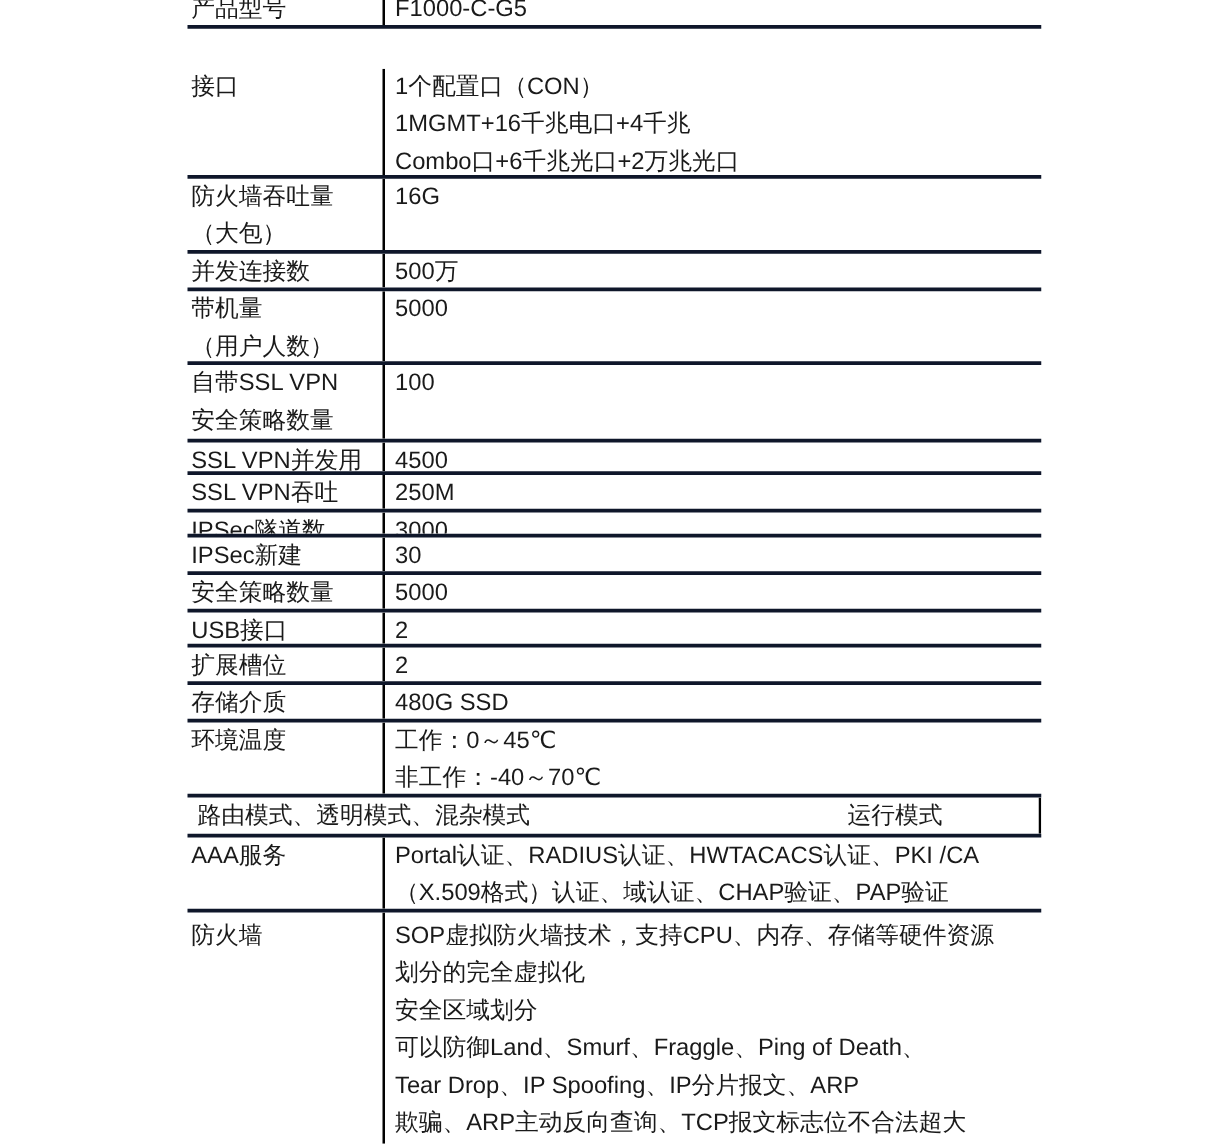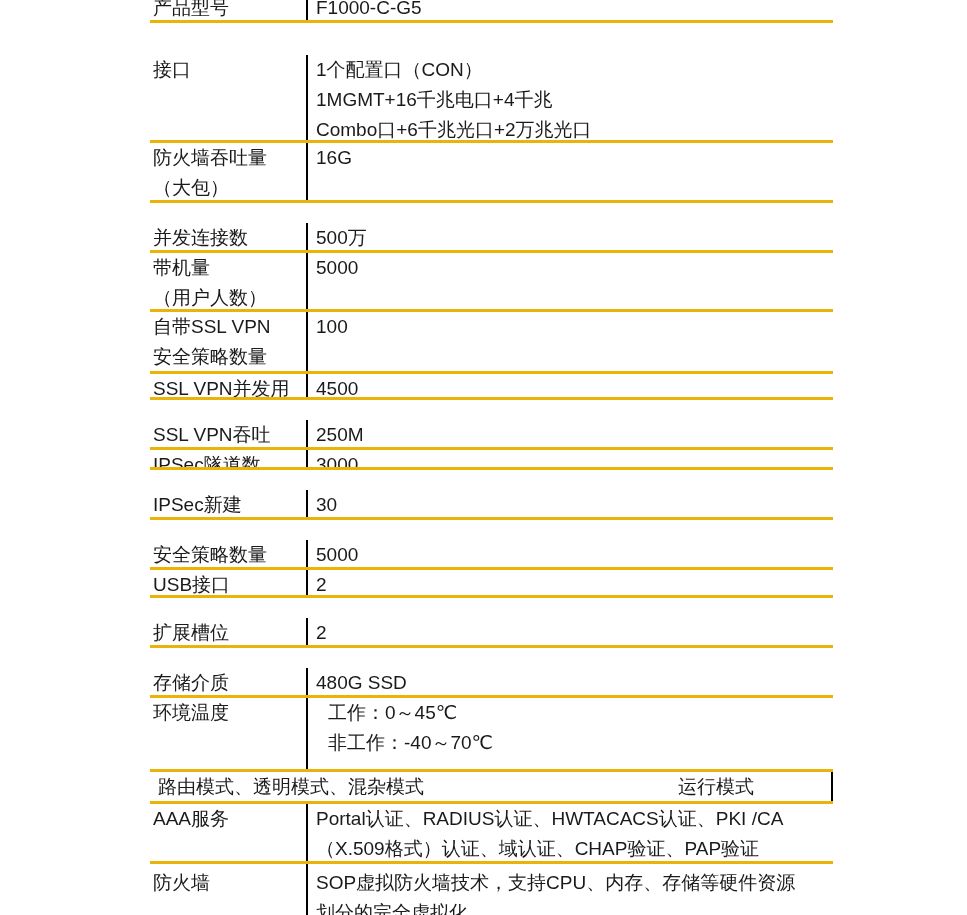--- a/index.html
+++ b/index.html
@@ -14,21 +14,21 @@
   }
   .spec-table {
     position: absolute;
     left: 150px;
     top: 0;
     width: 683px;
   }
   .row {
     display: flex;
     box-sizing: border-box;
-    border-bottom: 3px solid #eab308;
+    border-bottom: 3px solid #0f172a;
     overflow: hidden;
   }
   .row.no-bottom { border-bottom: none; }
   .cell {
     box-sizing: border-box;
     font-size: 19px;
     line-height: 30px;
     color: #1a1a1a;
     white-space: pre-line;
     overflow: hidden;
@@ -46,27 +46,27 @@
   }
   
   .row-cut-top .cell { margin-top: -7px; }
   
   .row-last .cell { padding-top: 4px; }
 
   
   .h23  { height: 23px; }
   .h88  { height: 88px; margin-top: 32px; }
   .h60  { height: 60px; justify-content: center; }
-  .h30  { height: 30px; margin-top: 20px; }
+  .h30  { height: 30px; }
   .h59  { height: 59px; }
   .h62  { height: 62px; }
   .h26  { height: 26px; }
   .h34  { height: 20px; }
   .h28  { height: 28px; }
-  .h58  { height: 74px; gap: 12px; }
+  .h58  { height: 60px; }
   .h32  { height: 32px; }
   .h205 { height: 205px; }
 </style>
 </head>
 <body>
 
 <div class="page">
   <div class="spec-table">
 
     <div class="row h23 row-cut-top">

